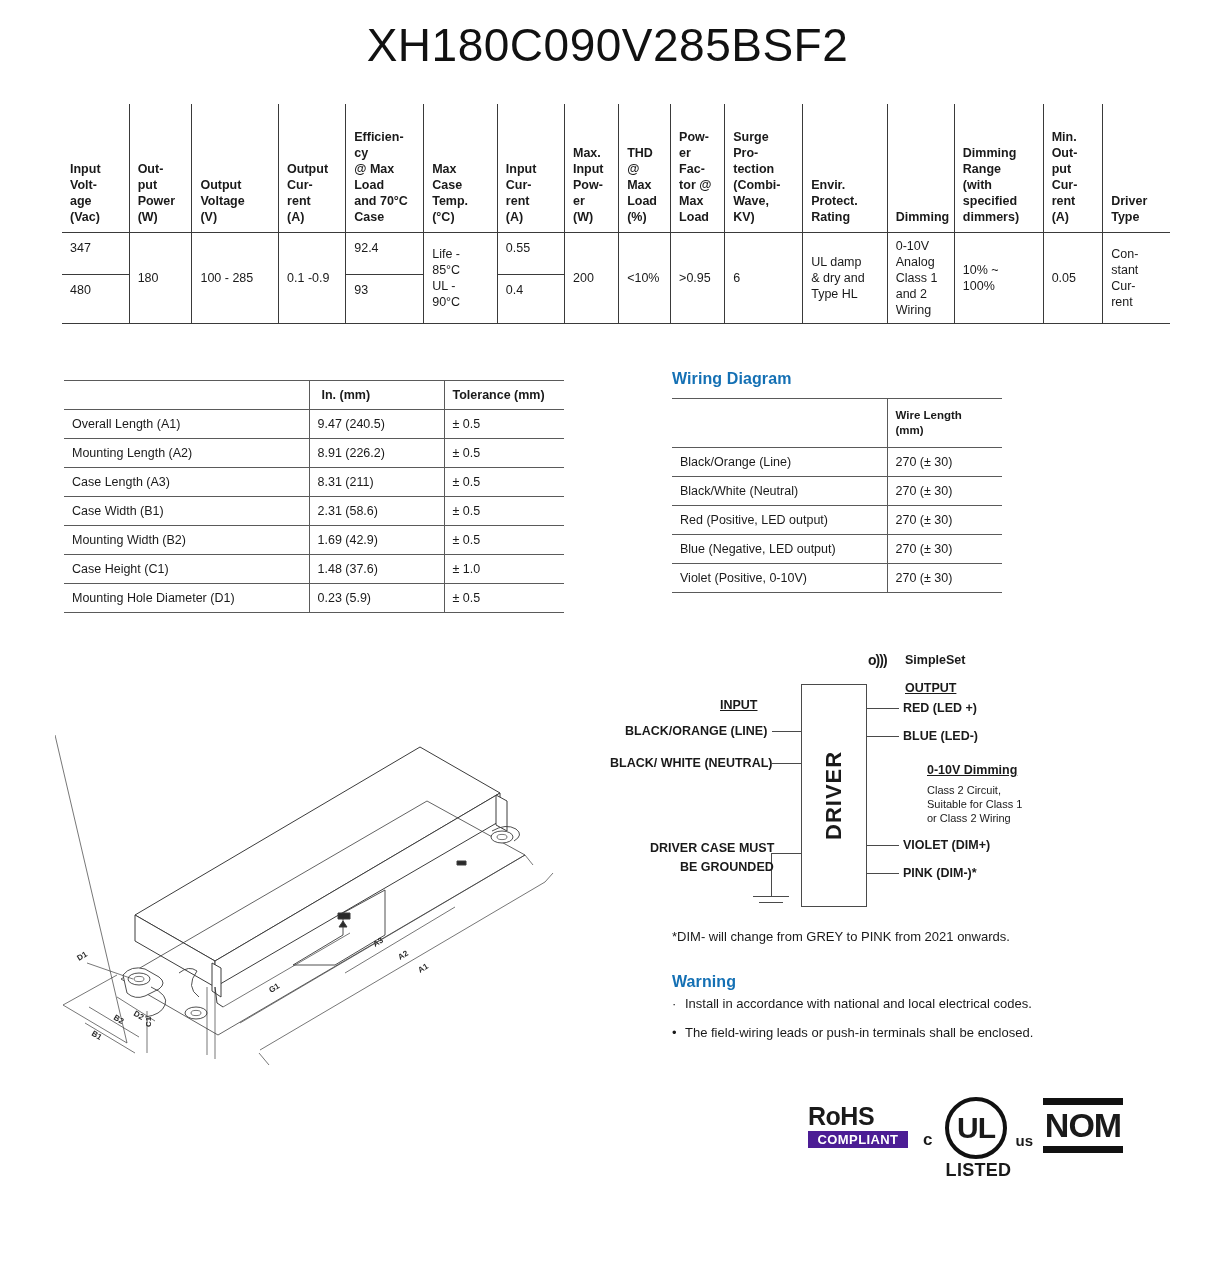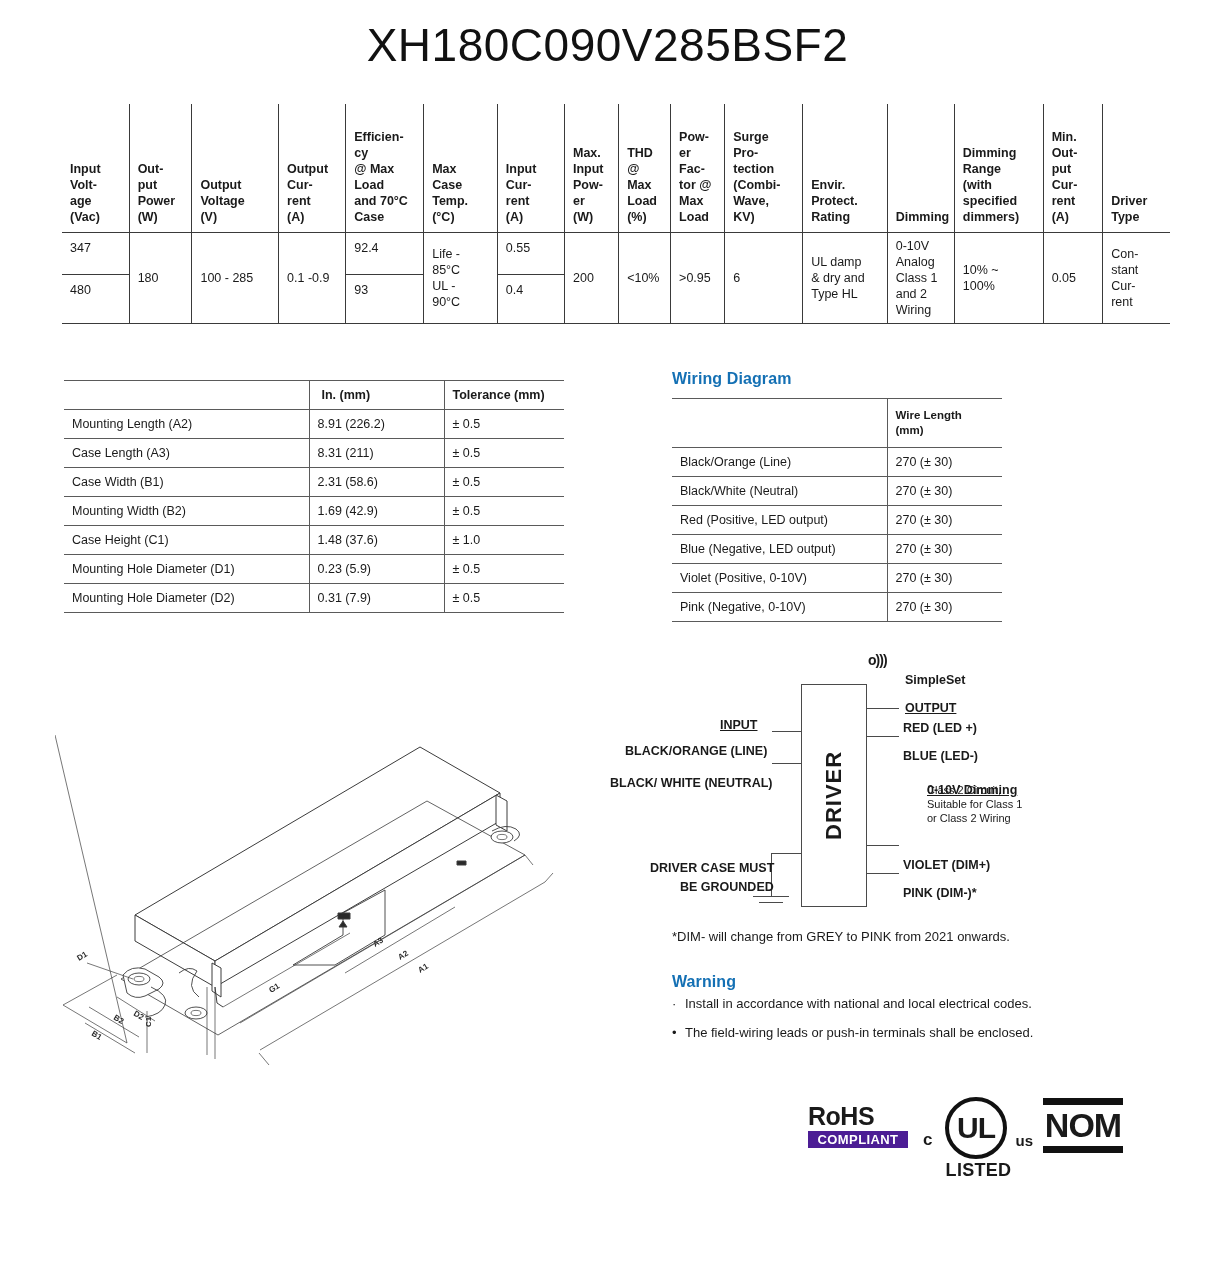--- a/index.html
+++ b/index.html
@@ -88,21 +88,21 @@
     border:1.6px solid #4a4a4a; background:#fff;
   }
   .driver-label {
     position:absolute; left:201px; top:39px; width:66px; height:223px;
     display:flex; align-items:center; justify-content:center;
     font-size:22px; font-weight:bold; letter-spacing:1px;
     writing-mode:vertical-rl; transform:rotate(180deg);
   }
   .lead { position:absolute; height:0; border-top:1.4px solid #4a4a4a; }
   .vline { position:absolute; width:0; border-left:1.4px solid #4a4a4a; }
-  .dlabel { position:absolute; font-size:12.5px; font-weight:bold; white-space:nowrap;margin-top:20px; }
+  .dlabel { position:absolute; font-size:12.5px; font-weight:bold; white-space:nowrap; }
   .dlabel.ul { text-decoration:underline; }
   .dnote { position:absolute; font-size:11px; line-height:1.35; white-space:nowrap; font-weight:400;}
   .ss-icon { position:absolute; font-size:14px; font-weight:bold; letter-spacing:-1px; }
 
   
   .footnote { position:absolute; left:672px; top:929px; font-size:13px; }
   .warn-head { position:absolute; left:672px; top:973px; }
   .warn-list { position:absolute; left:672px; top:996px; width:460px; }
   .warn-list .wl { font-size:13px; margin-bottom:14px; display:flex; }
   .warn-list .bullet { width:13px; flex:none; }
@@ -225,20 +225,25 @@
 
 <div class="encl">
   <table class="tbl">
     <tbody>
         <tr>
       <th class="c1"></th>
       <th class="c2 divcol">In. (mm)</th>
       <th class="c3 divcol">Tolerance (mm)</th>
     </tr>
     <tr>
+      <td>Overall Length (A1)</td>
+      <td class="divcol">9.47 (240.5)</td>
+      <td class="divcol">± 0.5</td>
+    </tr>
+    <tr>
       <td>Mounting Length (A2)</td>
       <td class="divcol">8.91 (226.2)</td>
       <td class="divcol">± 0.5</td>
     </tr>
     <tr>
       <td>Case Length (A3)</td>
       <td class="divcol">8.31 (211)</td>
       <td class="divcol">± 0.5</td>
     </tr>
     <tr>
@@ -252,25 +257,20 @@
       <td class="divcol">± 0.5</td>
     </tr>
     <tr>
       <td>Case Height (C1)</td>
       <td class="divcol">1.48 (37.6)</td>
       <td class="divcol">± 1.0</td>
     </tr>
     <tr>
       <td>Mounting Hole Diameter (D1)</td>
       <td class="divcol">0.23 (5.9)</td>
-      <td class="divcol">± 0.5</td>
-    </tr>
-    <tr>
-      <td>Mounting Hole Diameter (D2)</td>
-      <td class="divcol">0.31 (7.9)</td>
       <td class="divcol">± 0.5</td>
     </tr>
   </tbody>
     </table>
 </div>
 
 <div class="wire">
   <div class="sec-head">Wiring Diagram</div>
   <table class="tbl">
     <tbody>
@@ -292,24 +292,20 @@
     <tr>
       <td>Red (Positive, LED output)</td>
       <td class="divcol">270 (± 30)</td>
     </tr>
     <tr>
       <td>Blue (Negative, LED output)</td>
       <td class="divcol">270 (± 30)</td>
     </tr>
     <tr>
       <td>Violet (Positive, 0-10V)</td>
-      <td class="divcol">270 (± 30)</td>
-    </tr>
-    <tr>
-      <td>Pink (Negative, 0-10V)</td>
       <td class="divcol">270 (± 30)</td>
     </tr>
   </tbody>
     </table>
 </div>
 
 <div class="diagram">
 
   <div class="ss-icon" style="left:268px; top:7px;">o)))</div>
   <div class="dlabel" style="left:305px; top:8px;">SimpleSet</div>

